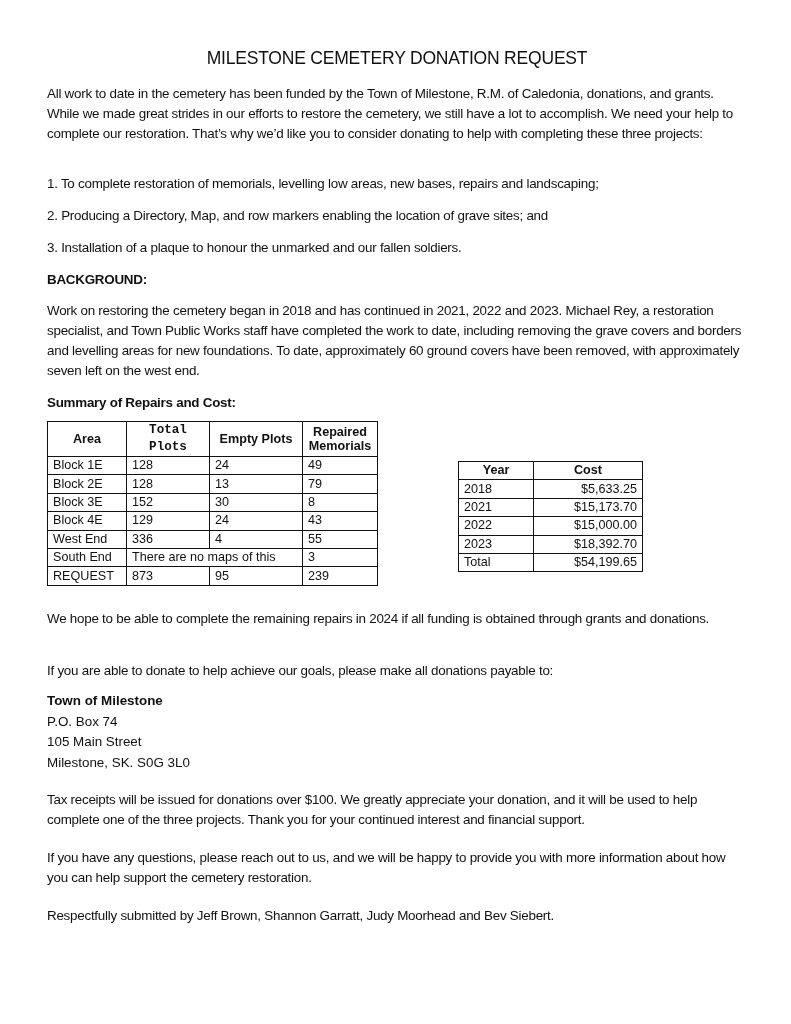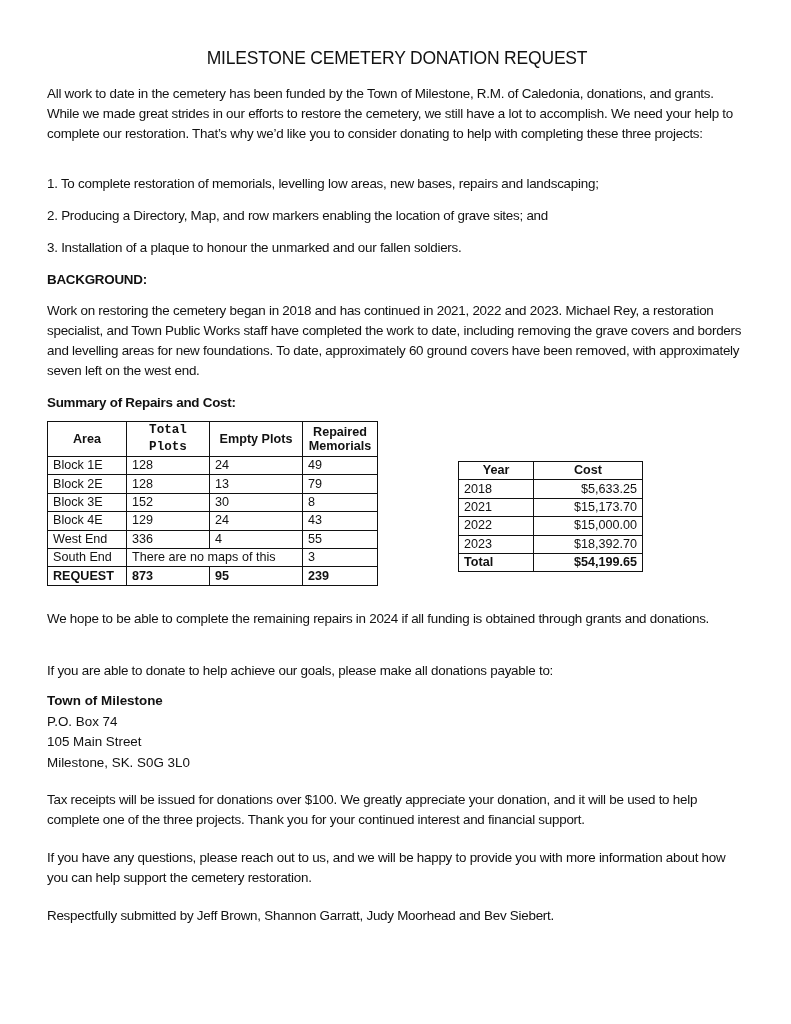--- a/index.html
+++ b/index.html
@@ -21,21 +21,21 @@
   .t1 { left: 0; top: 421px; }
   .t1 th.a { width: 68px; }
   .t1 th.b { width: 72px; font-family: Liberation Mono, monospace; }
   .t1 th.c { width: 82px; }
   .t1 th.d { width: 66px; line-height: 14px; padding: 1px 4px; }
   .t1 td.num { }
   .t2 { left: 411px; top: 461px; }
   .t2 th.y { width: 64px; margin-top: 20px; }
   .t2 th.k { width: 98px; }
   .t2 td.num { text-align: right; }
-  .totals td { font-weight: bold; }
+  .totals td { font-weight: normal; }
   .addr { position: absolute; left: 0; top: 691px; width: 700px; font-size: 13.4px; line-height: 20.5px; }
 </style>
 </head>
 <body>
 
 <div class="page">
   <div class="title">MILESTONE CEMETERY DONATION REQUEST</div>
 
   <div class="p" style="top:84px">All work to date in the cemetery has been funded by the Town of Milestone, R.M. of Caledonia, donations, and grants. While we made great strides in our efforts to restore the cemetery, we still have a lot to accomplish. We need your help to complete our restoration. That’s why we’d like you to consider donating to help with completing these three projects:</div>
 

